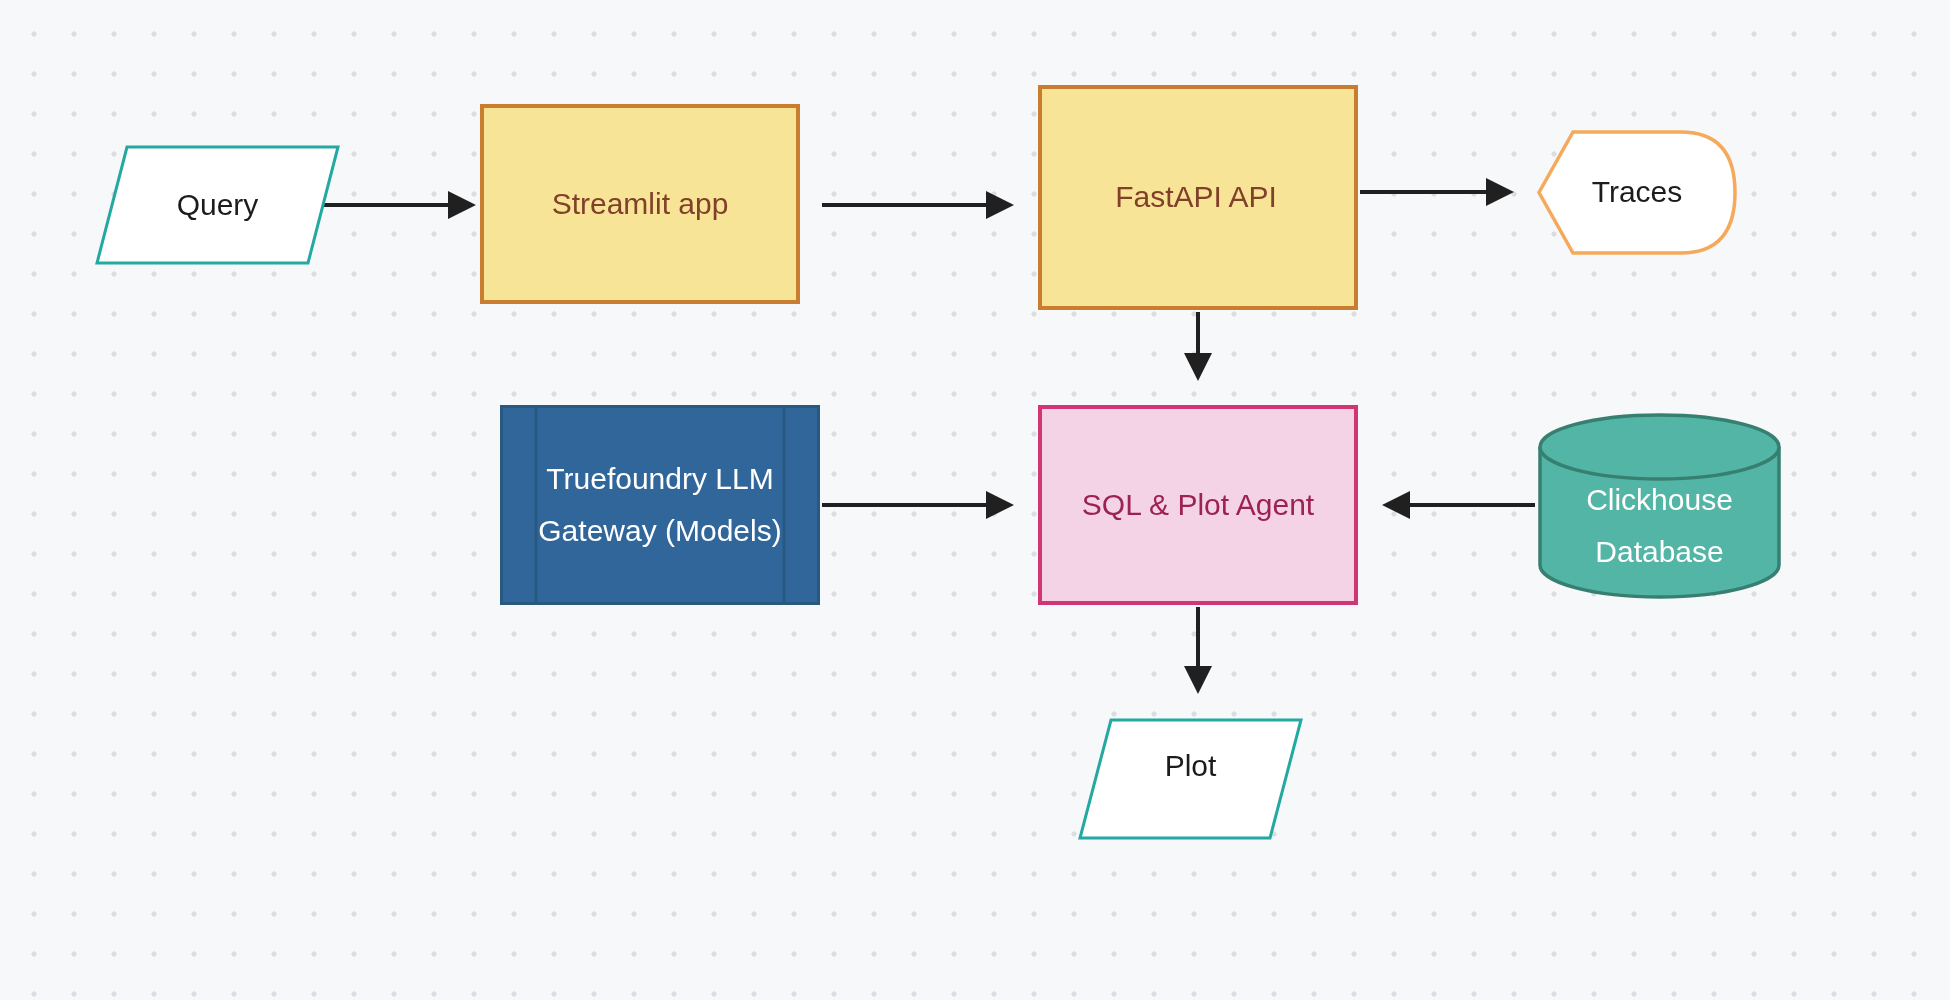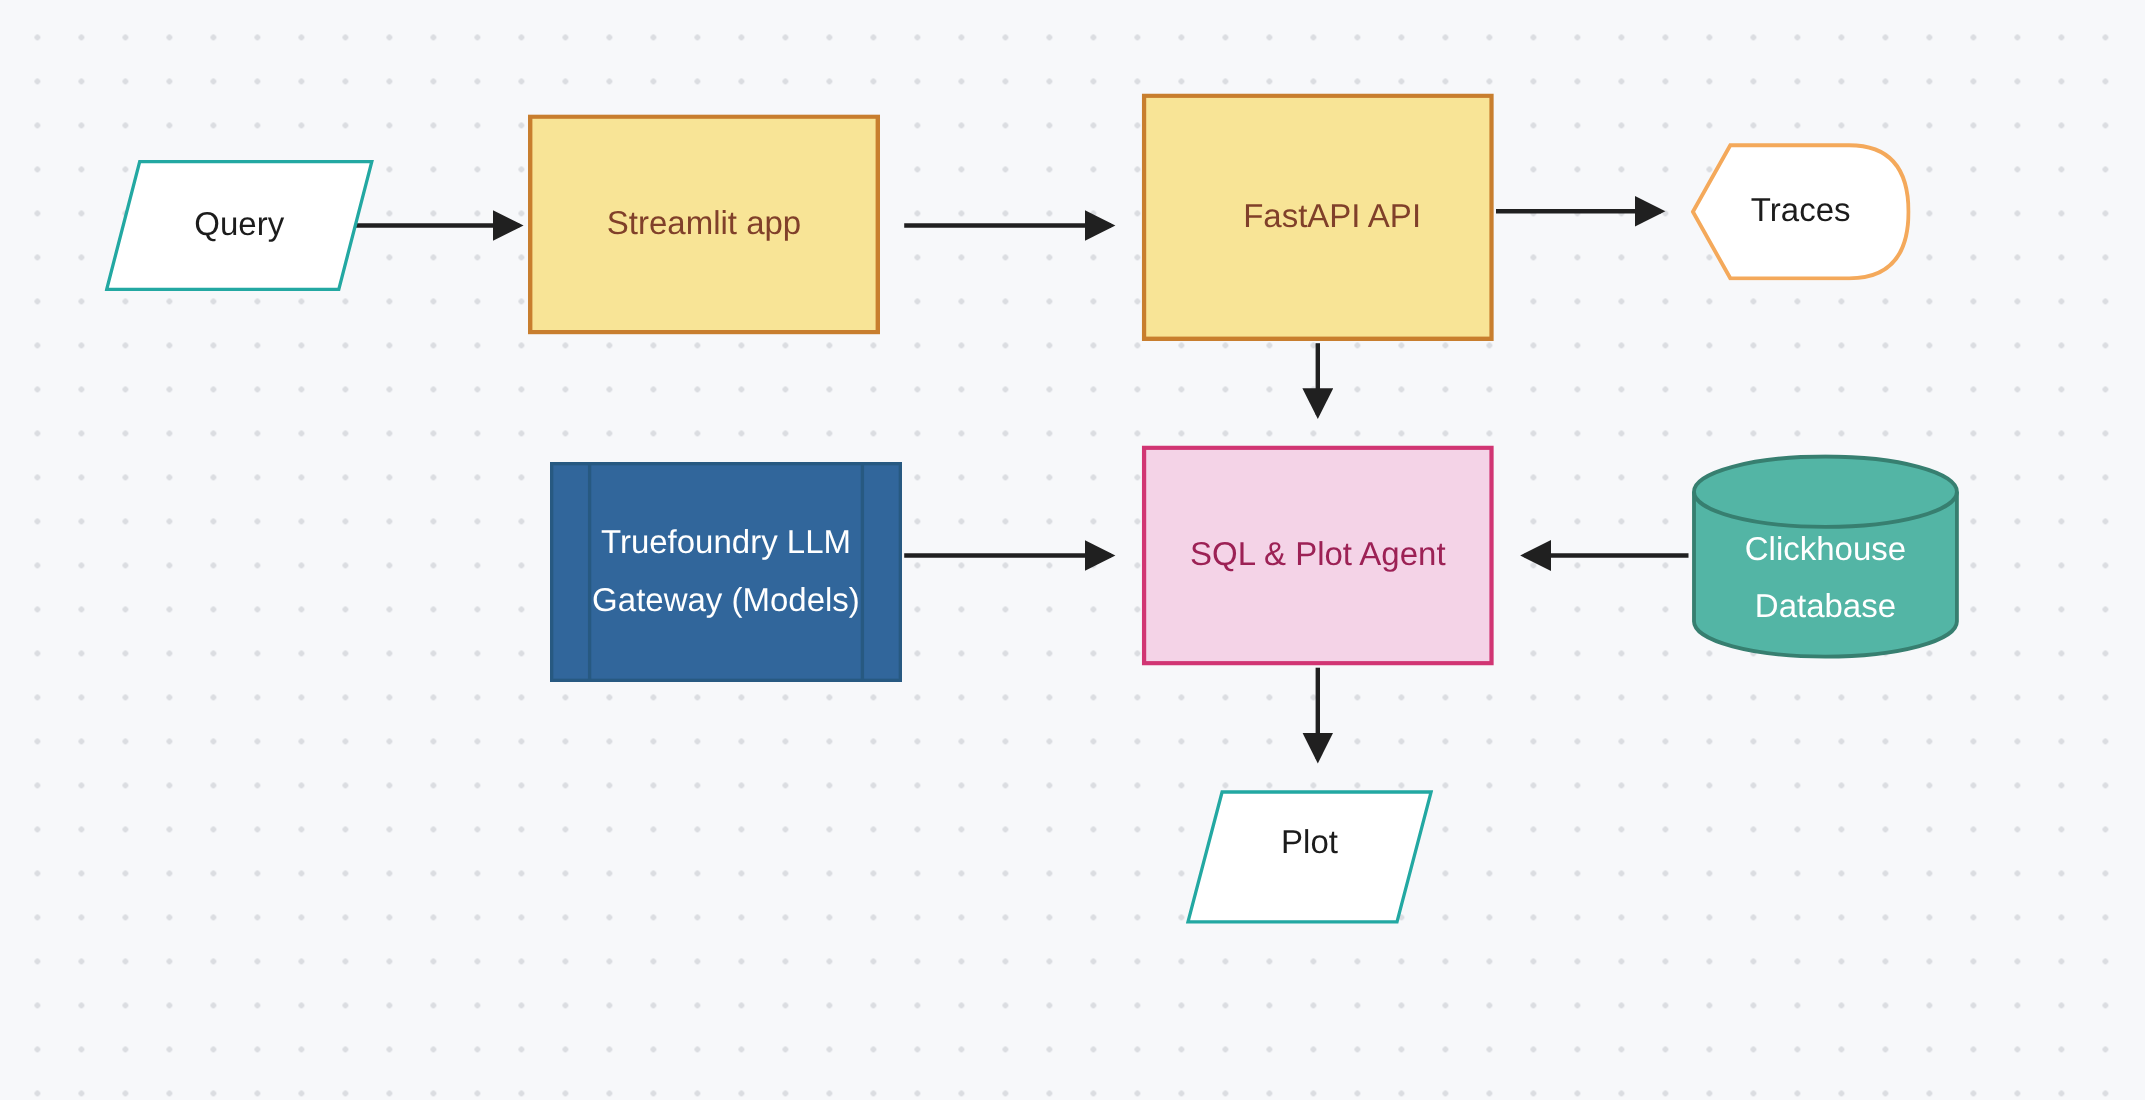--- a/index.html
+++ b/index.html
@@ -92,35 +92,35 @@
     <div class="label dark">Query</div>
   </div>
 
   <div class="node" style="left:480px; top:104px; width:320px; height:200px;">
     <svg width="320" height="200" viewBox="0 0 320 200">
       <rect x="2" y="2" width="316" height="196" fill="#F8E496" stroke="#C87E2E" stroke-width="4"></rect>
     </svg>
     <div class="label brown">Streamlit app</div>
   </div>
 
-  <div class="node" style="left:1038px; top:85px; width:316px; height:225px;padding-left:30px;">
+  <div class="node" style="left:1038px; top:85px; width:316px; height:225px;">
     <svg width="320" height="225" viewBox="0 0 320 225">
       <rect x="2" y="2" width="316" height="221" fill="#F8E496" stroke="#C87E2E" stroke-width="4"></rect>
     </svg>
     <div class="label brown">FastAPI API</div>
   </div>
 
   <div class="node" style="left:1537px; top:130px; width:200px; height:125px;">
     <svg width="200" height="125" viewBox="0 0 200 125">
       <path d="M 36 2 H 144 Q 198 2 198 62.5 Q 198 123 144 123 H 36 L 2 62.5 Z" fill="#FFFFFF" stroke="#F4A95B" stroke-width="3.5"></path>
     </svg>
     <div class="label dark">Traces</div>
   </div>
 
-  <div class="node" style="left:500px; top:405px; width:320px; height:200px;margin-top:15px;">
+  <div class="node" style="left:500px; top:405px; width:320px; height:200px;">
     <svg width="320" height="200" viewBox="0 0 320 200">
       <rect x="1.5" y="1.5" width="317" height="197" fill="#31669B" stroke="#275981" stroke-width="3"></rect>
       <line x1="36" y1="2" x2="36" y2="198" stroke="#275981" stroke-width="3"></line>
       <line x1="284" y1="2" x2="284" y2="198" stroke="#275981" stroke-width="3"></line>
     </svg>
     <div class="label white">
       <span>Truefoundry LLM</span>
       <span>Gateway (Models)</span>
     </div>
   </div>

